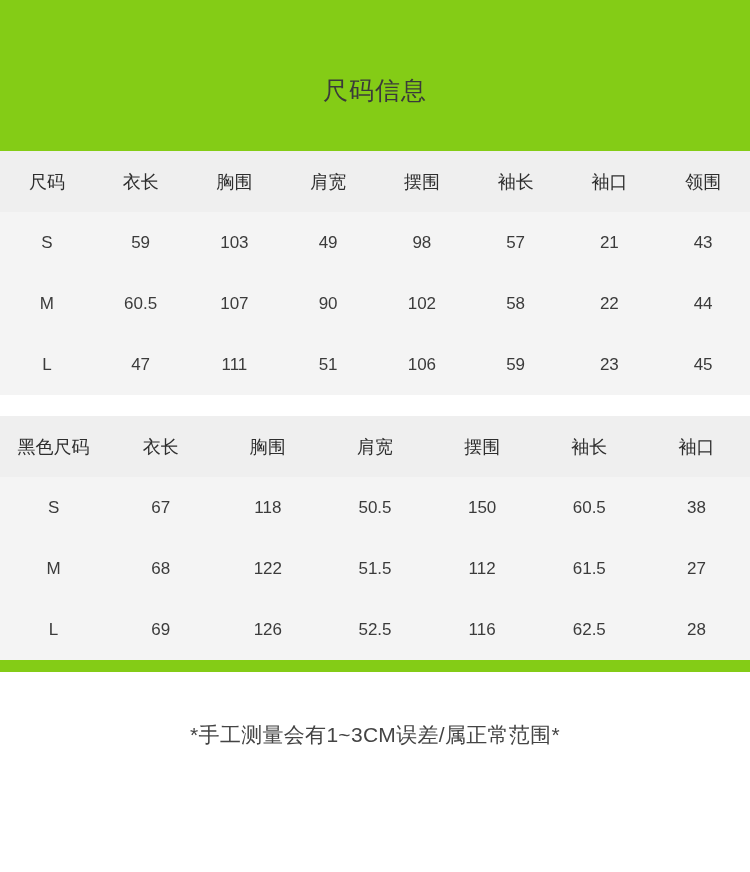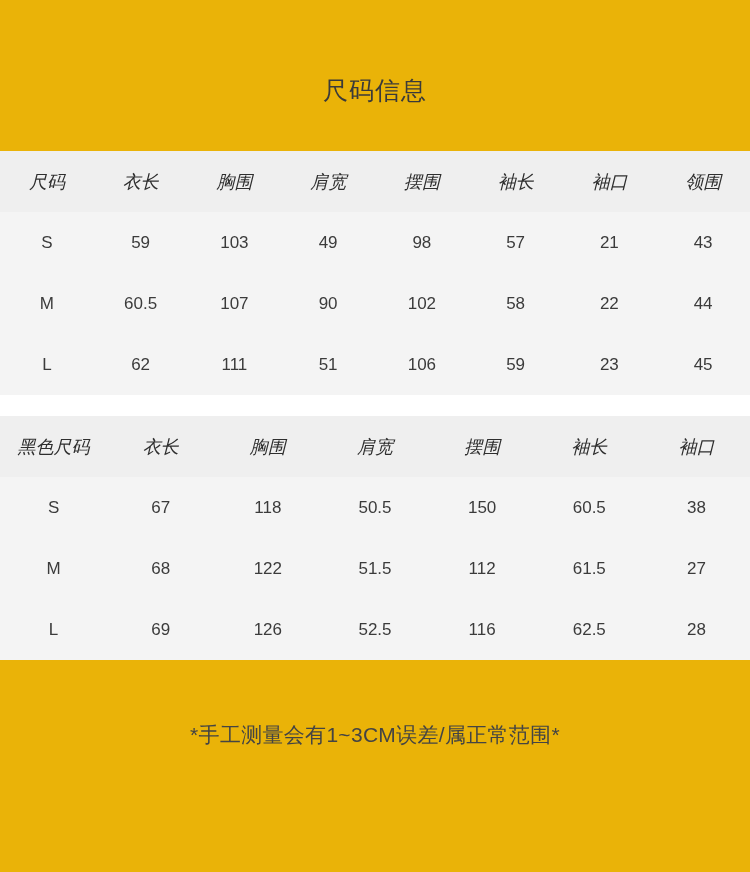--- a/index.html
+++ b/index.html
@@ -10,23 +10,23 @@
     width: 750px;
     height: 872px;
     background: #ffffff;
     font-family: "Liberation Sans", sans-serif;
     color: #333333;
     overflow: hidden;
   }
 
   .page {
     width: 750px;
-    height: 872px;
+    height: 672px;
     position: relative;
-    background: #eab308;
+    background: #84cc16;
   }
 
   .header {
     text-align: center;
     padding-top: 72px;
   }
   .header .title-cn {
     font-size: 25px;
     color: #3a3a3a;
     letter-spacing: 1px;
@@ -58,21 +58,20 @@
     padding: 0;
   }
 
   table.size-table thead tr {
     height: 61px;
     background: #efefef;
   }
   table.size-table thead th {
     font-size: 18px;
     color: #2e2e2e;
-    font-style: italic;
   }
 
   table.size-table tbody tr {
     height: 61px;
     background: #f4f4f4;
   }
 
   .gap {
     height: 21px;
     background: #ffffff;
@@ -130,21 +129,21 @@
         <td>60.5</td>
         <td>107</td>
         <td>90</td>
         <td>102</td>
         <td>58</td>
         <td>22</td>
         <td>44</td>
       </tr>
       <tr>
         <td>L</td>
-        <td>62</td>
+        <td>47</td>
         <td>111</td>
         <td>51</td>
         <td>106</td>
         <td>59</td>
         <td>23</td>
         <td>45</td>
       </tr>
     </tbody>
   </table>
 

